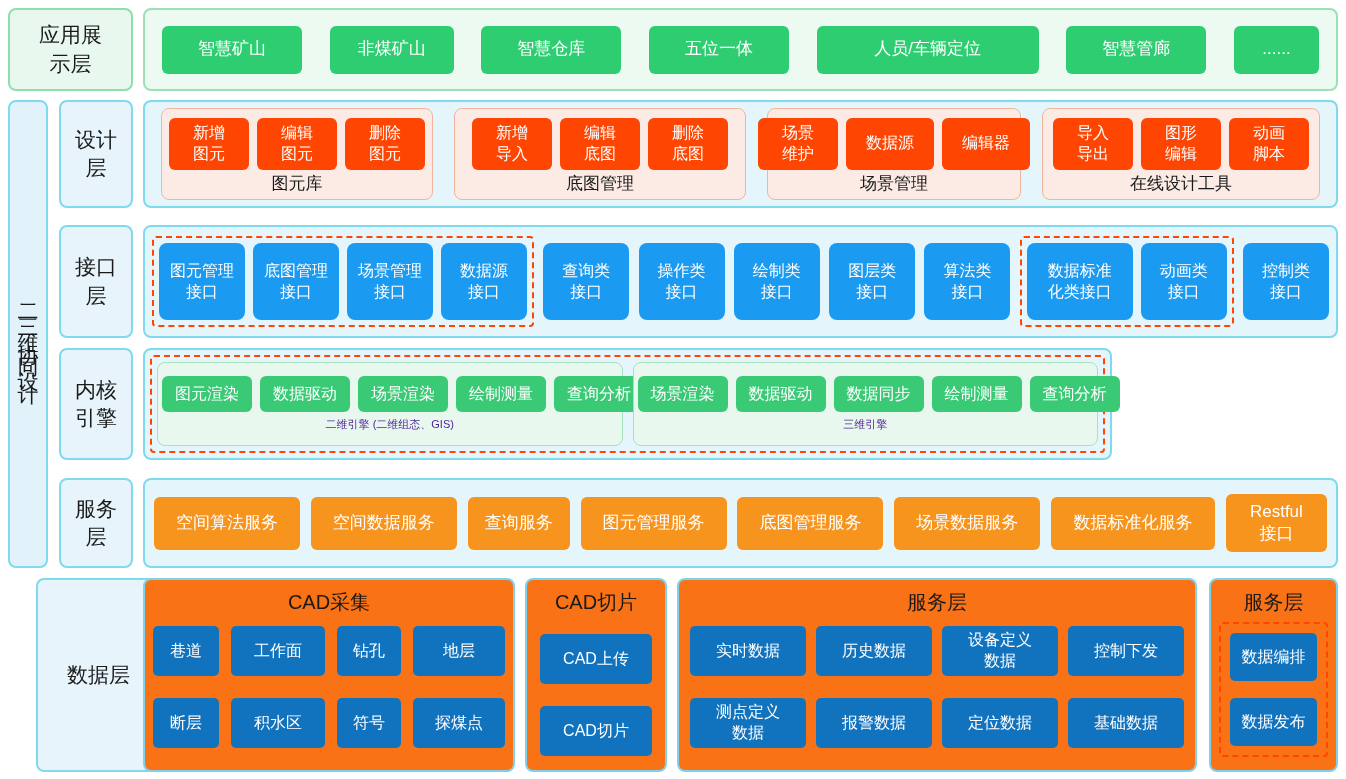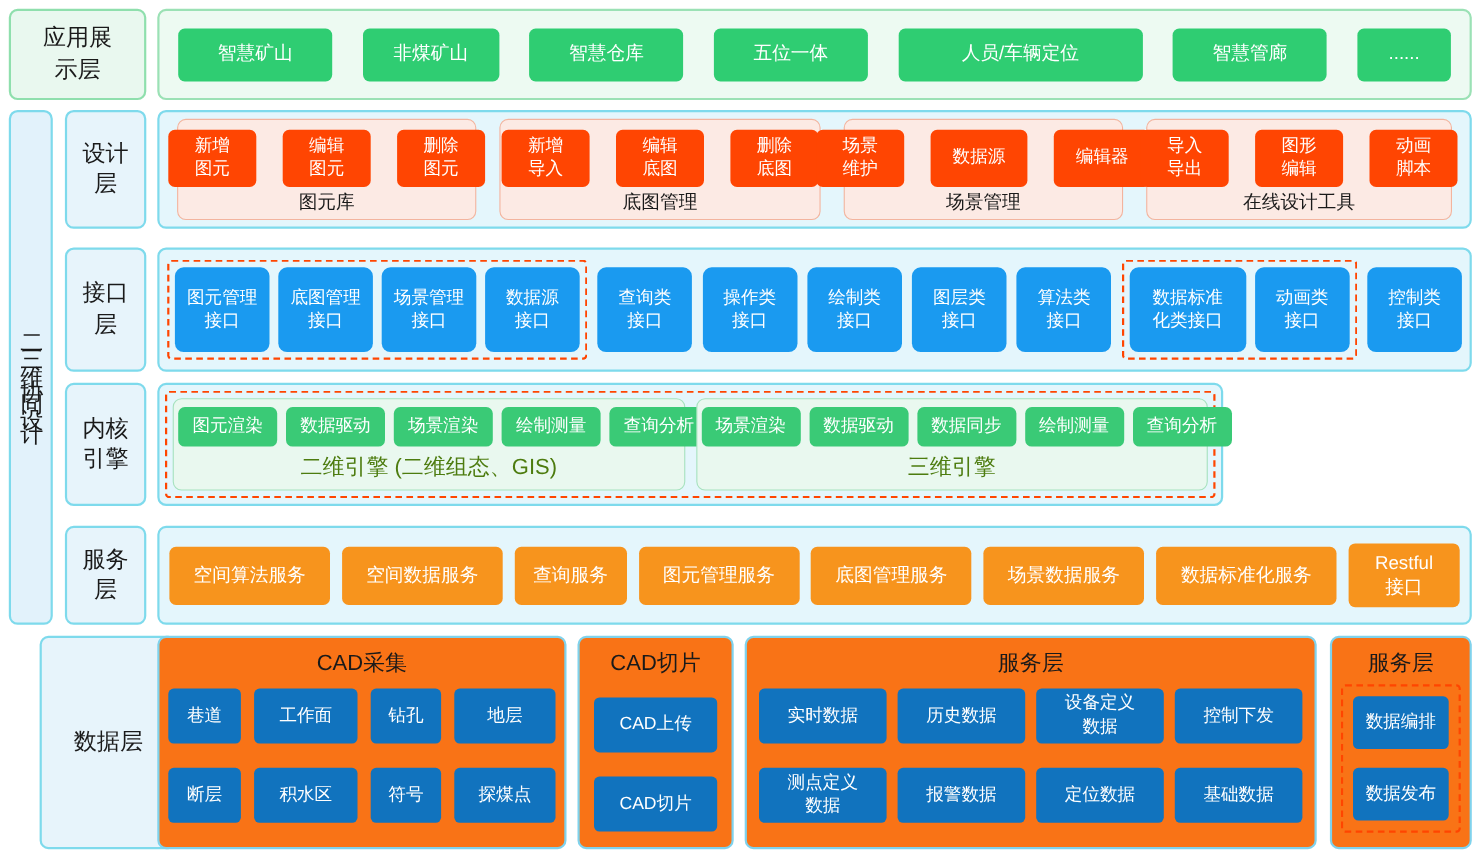--- a/index.html
+++ b/index.html
@@ -38,21 +38,21 @@
   }
 
   
   .r2-label { left:59px; top:100px; width:74px; height:108px; }
   .r2-cont  { left:143px; top:100px; width:1195px; height:108px; justify-content:space-between; padding:0 16px; }
   .pgroup {
     background:#FCEAE4; border:1.5px solid #F3B49E; border-radius:8px;
     display:flex; flex-direction:column; align-items:center; justify-content:center;
     padding:7px 8px 3px; height:92px;
   }
-  .pgroup .btnrow { display:flex; gap:24px; }
+  .pgroup .btnrow { display:flex; gap:8px; }
   .rbtn { background:#FF4502; min-width:80px; height:52px; font-size:16px; padding:0 8px; }
   .rbtn.mid { min-width:88px; }
   .gtitle2 { font-size:17px; color:#1a1a1a; margin-top:2px; }
   .pg1 { width:272px; } .pg2 { width:292px; } .pg3 { width:254px;align-items:center; } .pg4 { width:278px; }
 
   
   .r3-label { left:59px; top:225px; width:74px; height:113px; }
   .r3-cont  { left:143px; top:225px; width:1195px; height:113px; justify-content:space-between; padding:0 7px; }
   .dashed { border:2px dashed #FF4500; border-radius:4px; }
   .dgroup { display:flex; gap:8px; padding:5px; align-items:center; }
@@ -62,21 +62,21 @@
   
   .r4-label { left:59px; top:348px; width:74px; height:112px; }
   .r4-cont  { left:143px; top:348px; width:969px; height:112px; padding:5px; }
   .kwrap { flex:1; display:flex; gap:10px; padding:5px; height:98px; align-items:stretch; }
   .egroup {
     flex:1; background:#E9F8EF; border:1.5px solid #A6E2BE; border-radius:8px;
     display:flex; flex-direction:column; align-items:center; justify-content:center; gap:5px; padding:4px;
   }
   .krow { display:flex; gap:8px; }
   .kbtn { background:#3ACA76; height:36px; font-size:16px; padding:0 13px; }
-  .elabel { font-size:20px; color:#4d7c0f; }
+  .elabel { font-size:11px; color:#4c1d95; }
 
   
   .r5-label { left:59px; top:478px; width:74px; height:90px; }
   .r5-cont  { left:143px; top:478px; width:1195px; height:90px; justify-content:space-between; padding:0 9px; }
   .obtn { background:#F7941D; height:53px; font-size:17px; padding:0 6px; }
   .ow1 { width:146px; } .ow2 { width:102px; } .ow3 { width:164px; } .ow4 { width:101px; height:58px; }
 
   
   .r6-label { left:8px; top:578px; width:125px; height:194px; font-size:21px;margin-left:28px; }
   .dbox {

